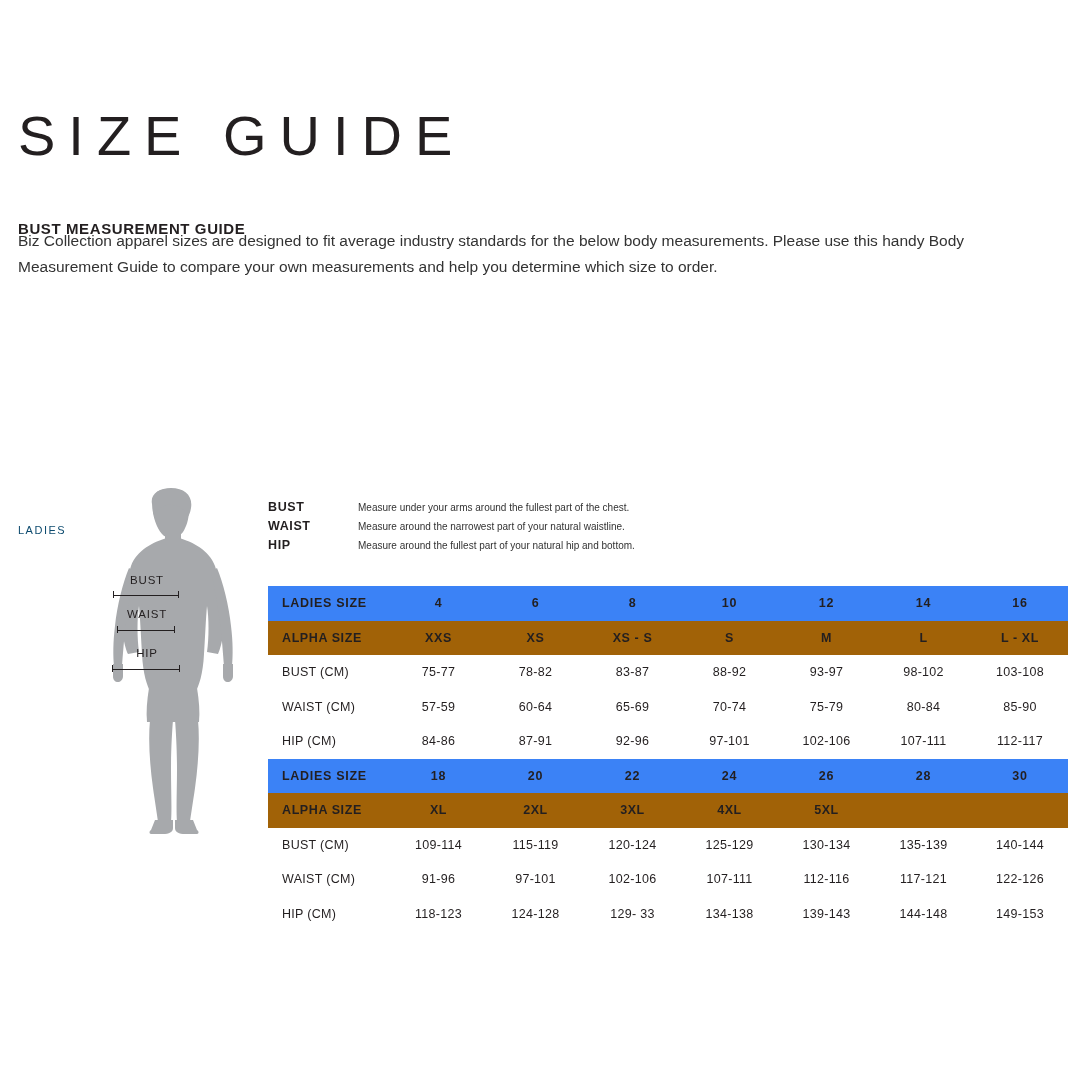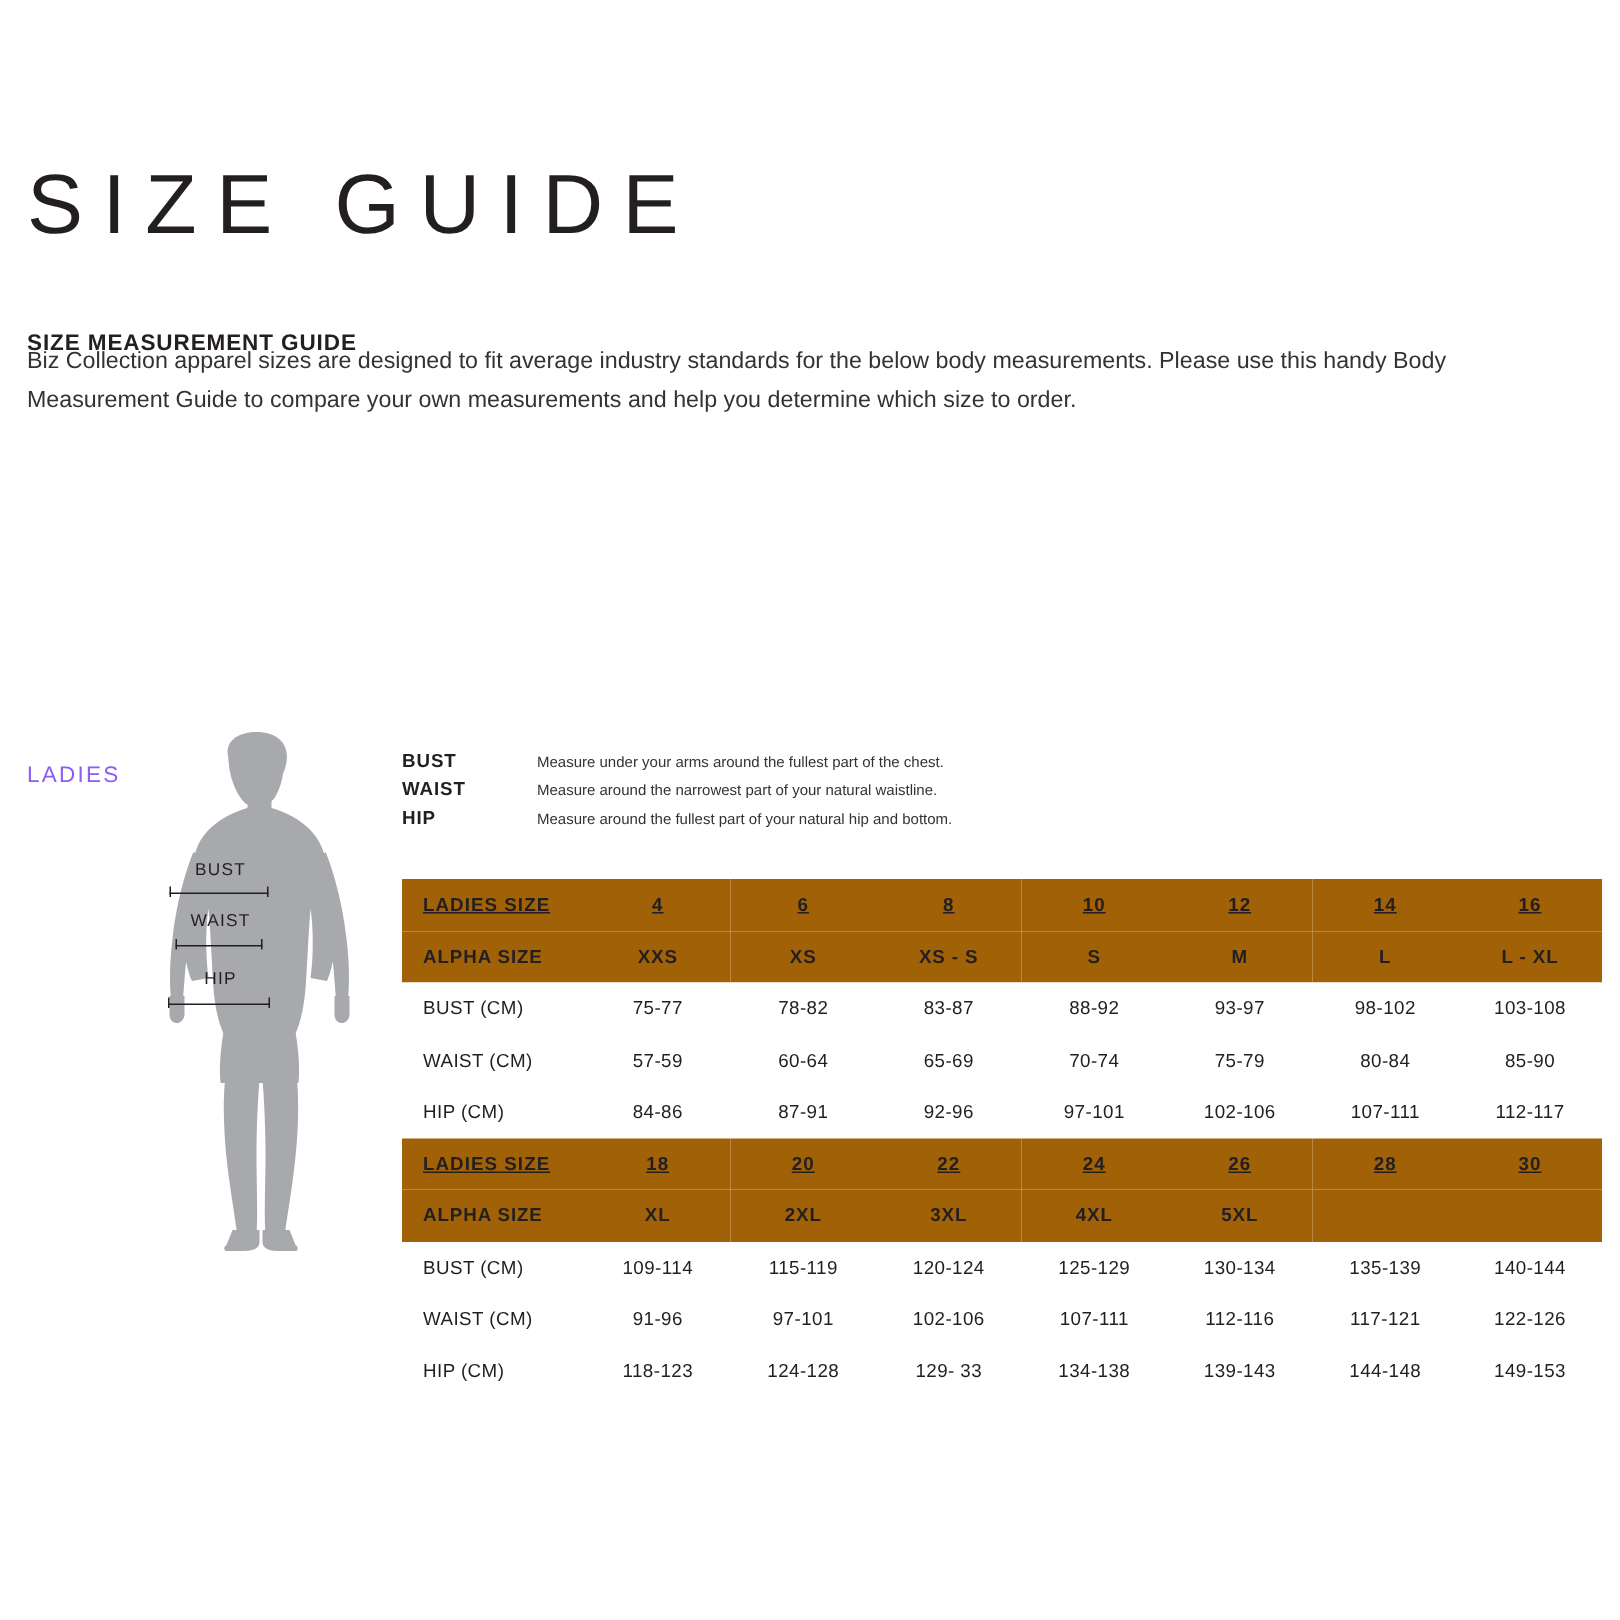--- a/index.html
+++ b/index.html
@@ -49,24 +49,24 @@
     font-size: 15.5px;
     line-height: 26px;
     color: #333;
     font-weight: 300;
   }
 
   
   .ladies-label {
     position: absolute;
     left: 18px;
-    top: 508px;
-    font-size: 15px;
+    top: 524px;
+    font-size: 11px;
     letter-spacing: 1.5px;
-    color: #8b5cf6;
+    color: #0c4a6e;
   }
 
   
   .figure-wrap {
     position: absolute;
     left: 95px;
     top: 488px;
     width: 160px;
     height: 350px;
   }
@@ -139,24 +139,23 @@
     vertical-align: middle;
     letter-spacing: 0.3px;
     padding: 0;
   }
   .size-table td.label-cell {
     text-align: left;
     padding-left: 14px;
     width: 122px;
   }
   tr.head-row td {
-    background: #a16207;
+    background: #3b82f6;
     font-weight: bold;
     letter-spacing: 0.7px;
-    text-decoration: underline;
   }
   tr.alpha-row td {
     background: #a16207;
     font-weight: bold;
     letter-spacing: 0.6px;
   }
   tr.plain-row td {
     background: #ffffff;
     margin-top: 28px;
   }
@@ -165,21 +164,21 @@
     font-weight: bold;
   }
 </style>
 </head>
 <body>
 
 <div class="page">
 
   <div class="title">SIZE GUIDE</div>
 
-  <div class="subhead">SIZE MEASUREMENT GUIDE</div>
+  <div class="subhead">BUST MEASUREMENT GUIDE</div>
 
   <div class="intro">Biz Collection apparel sizes are designed to fit average industry standards for the below body measurements. Please use this handy Body Measurement Guide to compare your own measurements and help you determine which size to order.</div>
 
   <div class="ladies-label">LADIES</div>
 
   <div class="figure-wrap">
     <svg width="160" height="350" viewBox="0 0 160 350" xmlns="http://www.w3.org/2000/svg">
       <g fill="#a7a9ac">
 
         <path d="M62 4 C72 -2 88 0 92 12 C96 24 93 36 88 44 C84 50 72 52 67 46 C60 38 56 22 58 14 C59 9 60 6 62 4 Z"></path>

